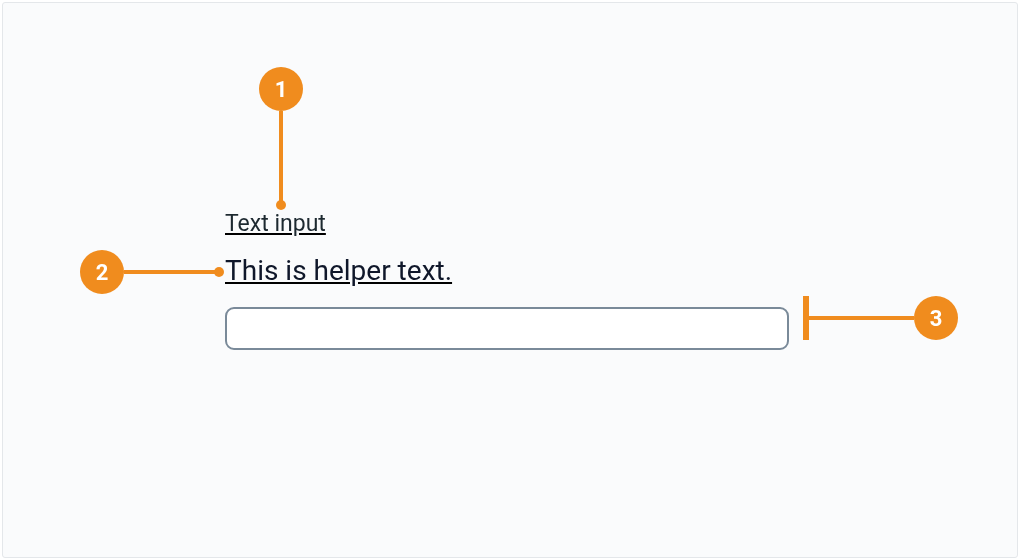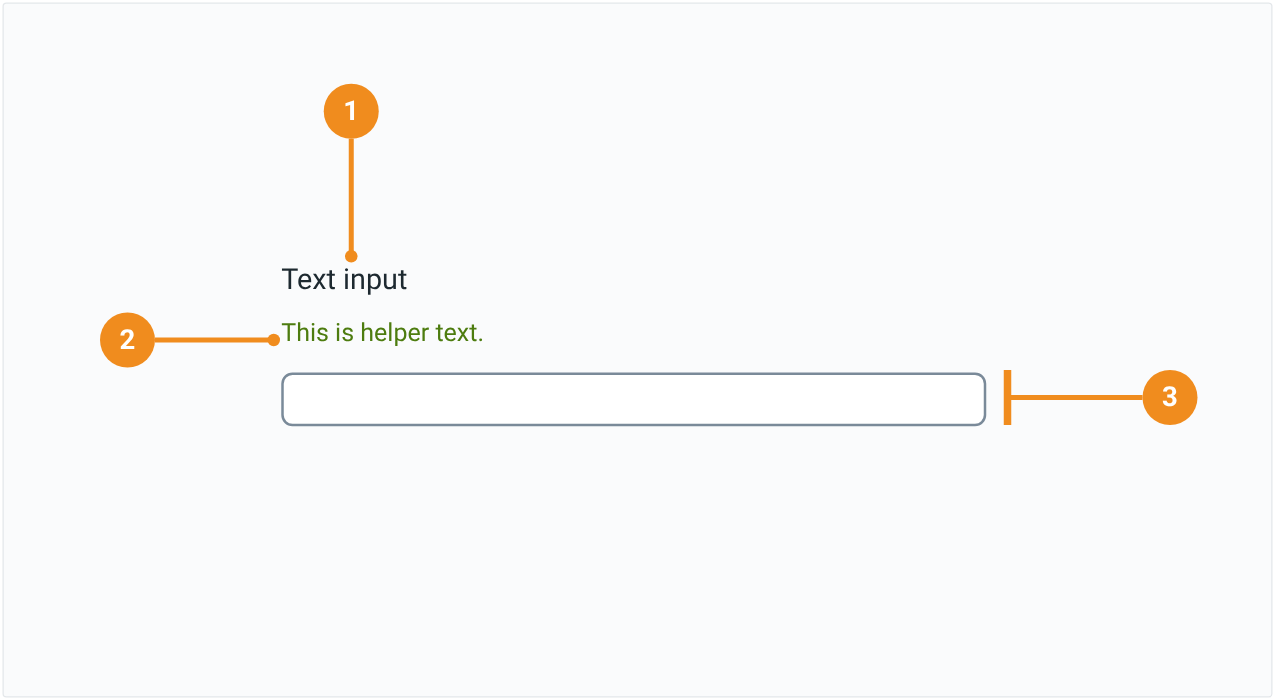--- a/index.html
+++ b/index.html
@@ -17,31 +17,32 @@
     width: 1016px; height: 556px;
     background: #fafbfc;
     border: 1px solid #e4e7ea;
     border-radius: 3px;
   }
   .field-wrap {
     position: absolute;
     left: 222px;
     top: 207px;
     width: 564px;
+    text-decoration: underline;
   }
   .field-label {
     font-size: 23px;
     color: #1d2930;
     font-weight: 400;
     line-height: 1.2;
     margin-bottom: 16px;
   }
   .helper-text {
-    font-size: 20px;
-    color: #4d7c0f;
+    font-size: 28px;
+    color: #0f172a;
     font-weight: 400;
     line-height: 1.2;
     margin-bottom: 20px;
   }
   .text-input {
     width: 100%;
     height: 43px;
     background: #fff;
     border: 2px solid #7a8a99;
     border-radius: 9px;

